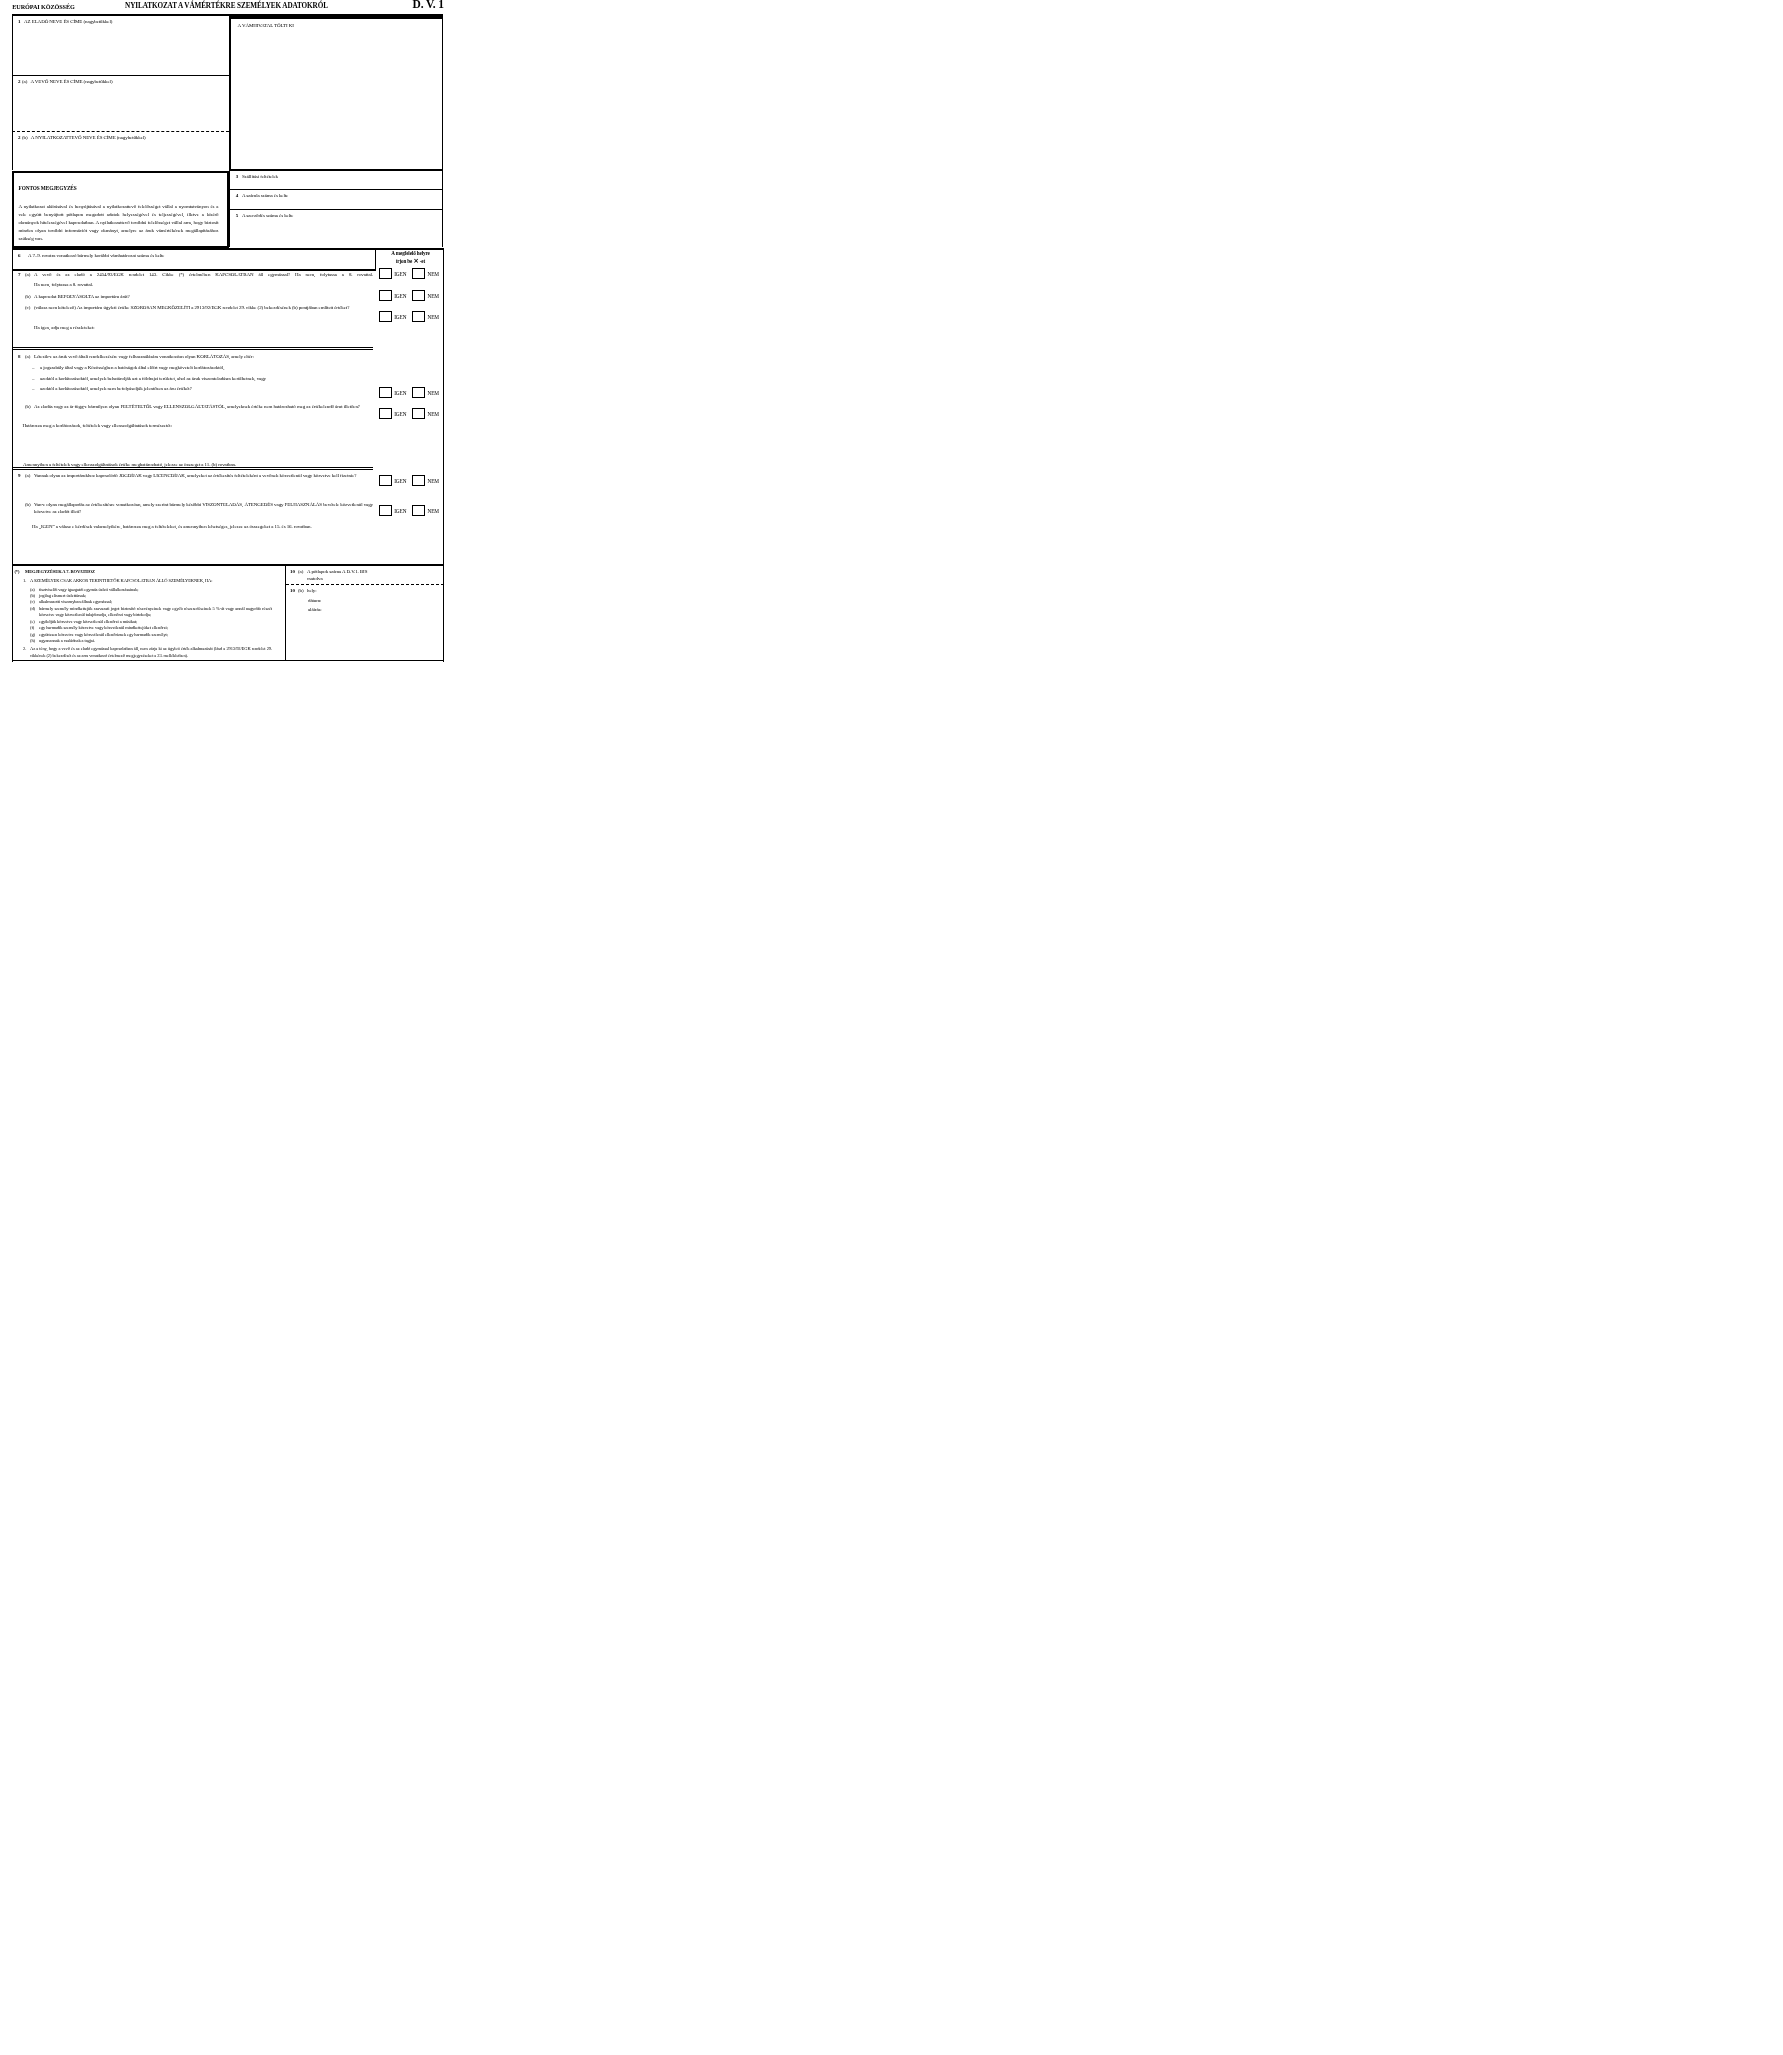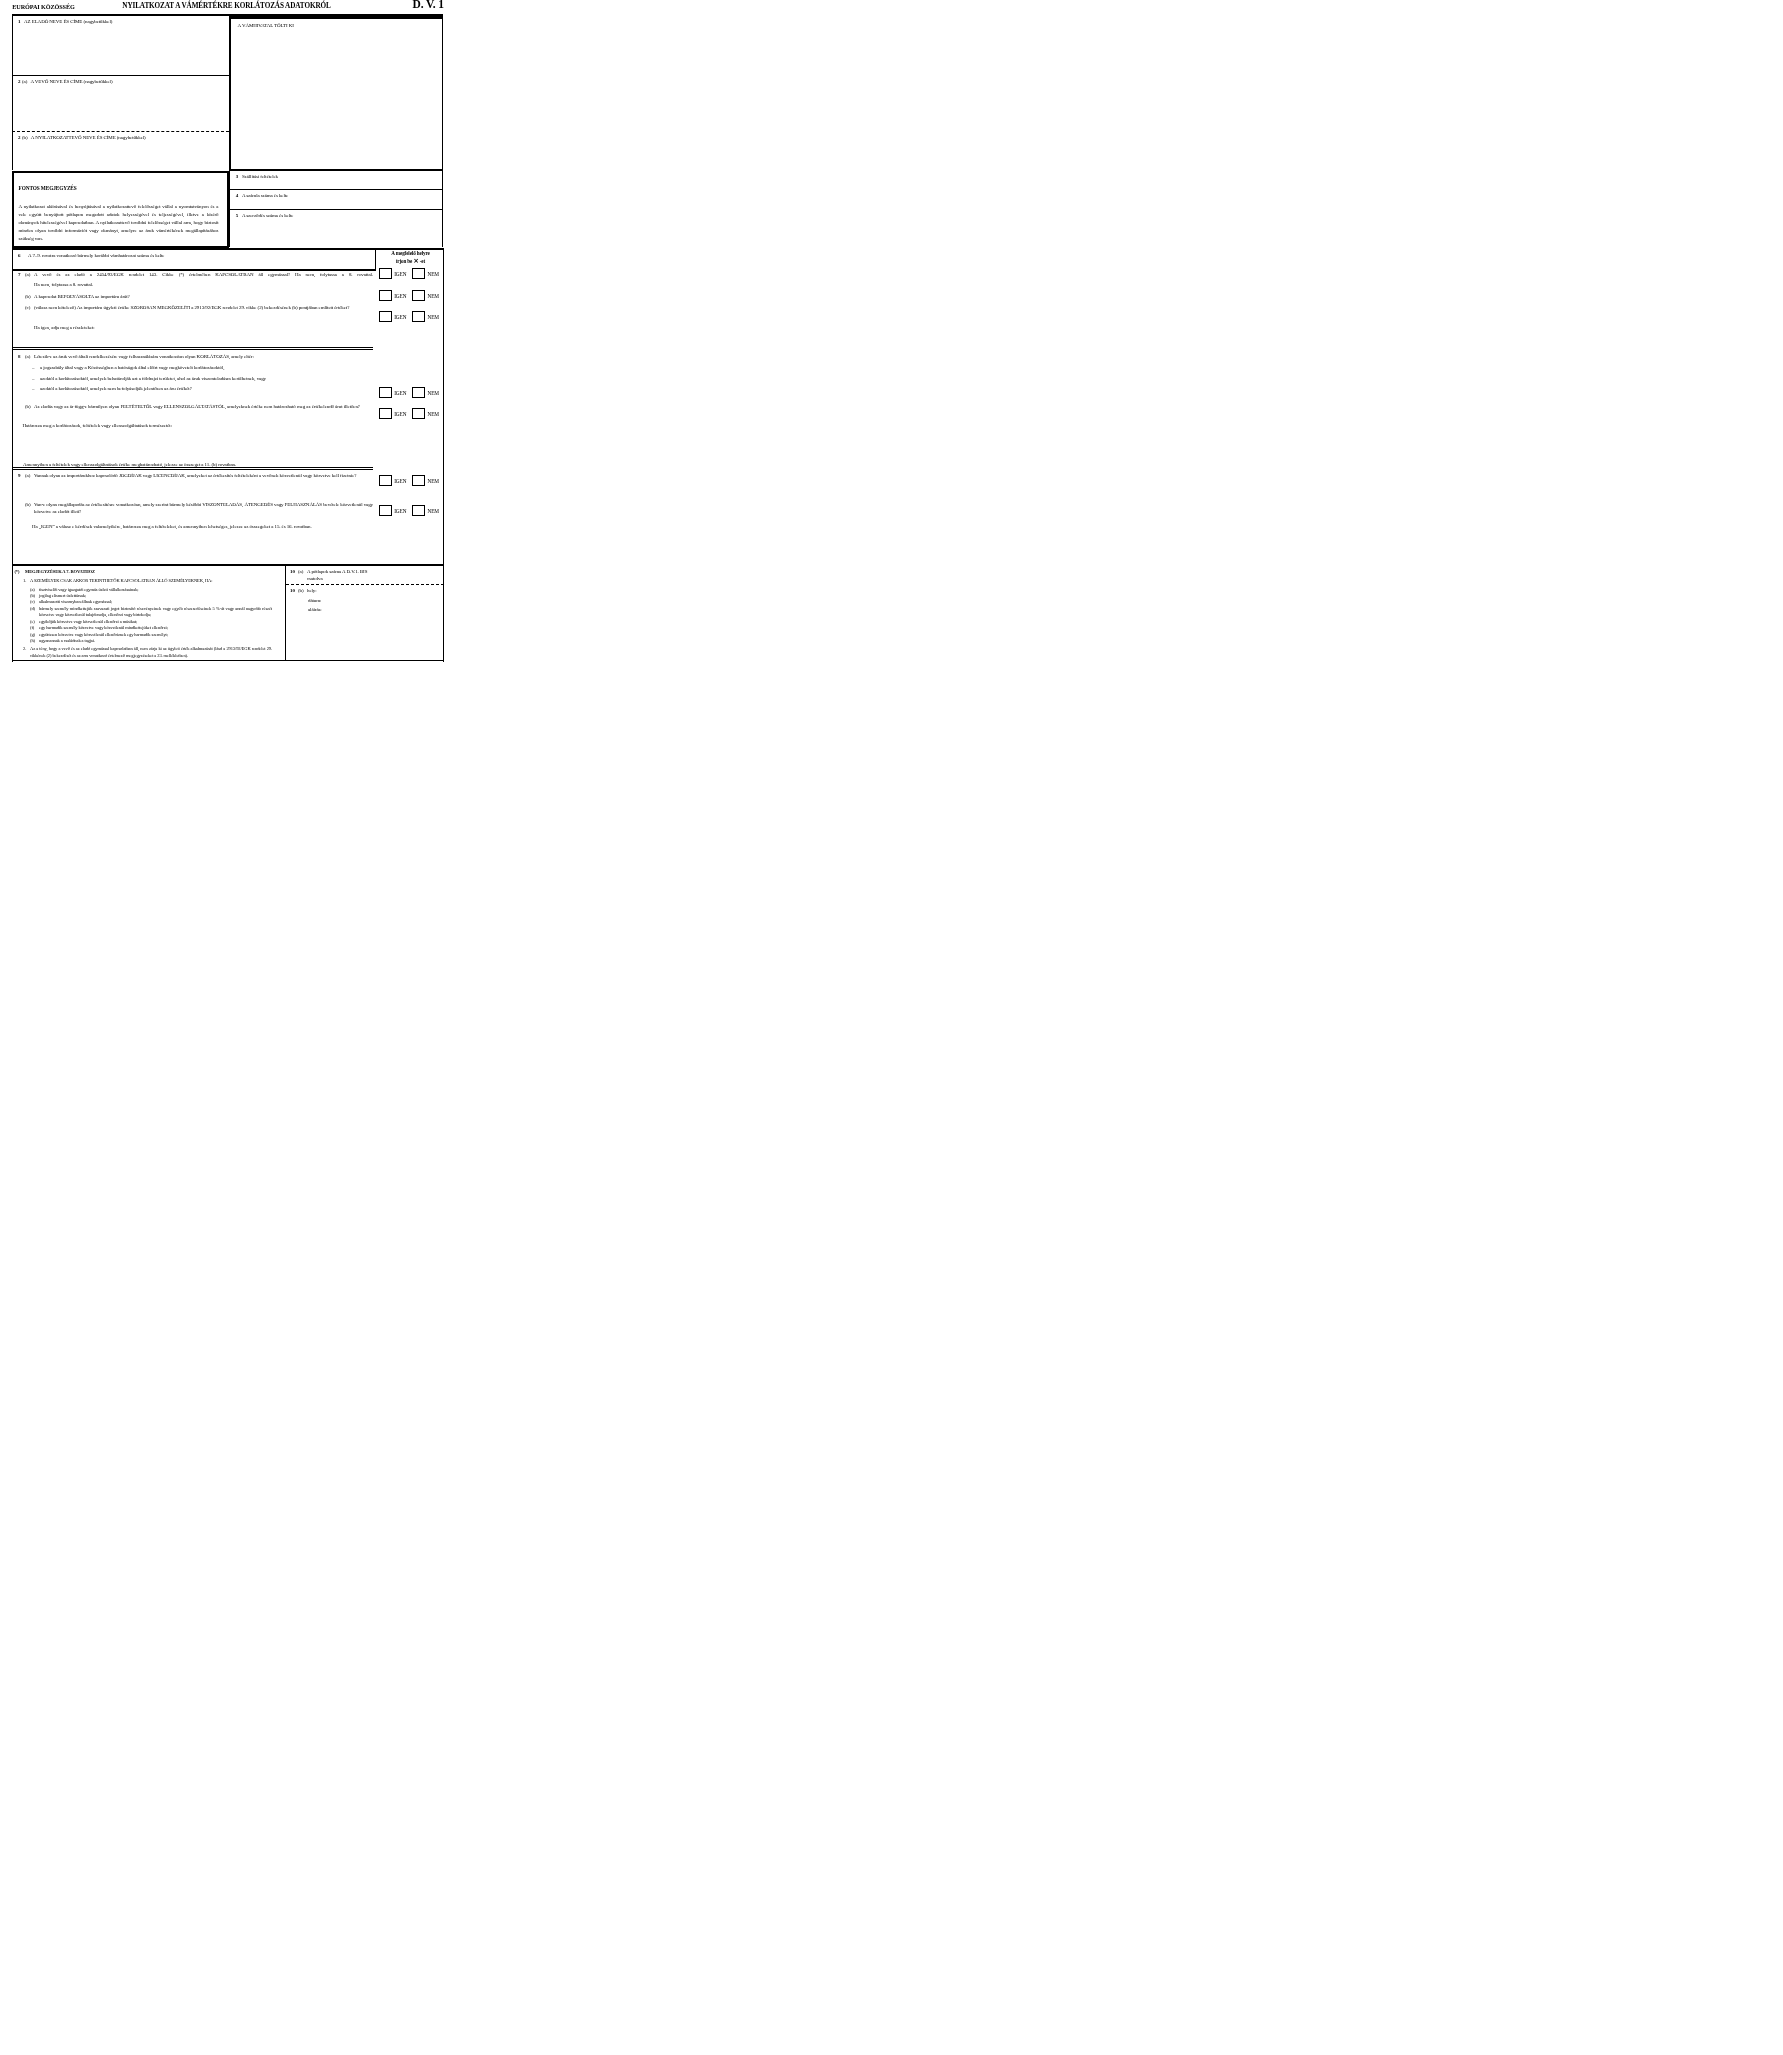--- a/index.html
+++ b/index.html
@@ -27,21 +27,21 @@
   .cross{font-size:6.2px;font-weight:bold;}
   .notes{font-size:4.5px;line-height:6.2px;}
   .fontos-body{position:absolute;left:18.5px;top:203px;width:200px;font-size:5px;line-height:8px;text-align:justify;}
 </style>
 </head>
 <body>
 
 <div class="page">
 
   <div class="hdr-left">EURÓPAI KÖZÖSSÉG</div>
-  <div class="hdr-title">NYILATKOZAT A VÁMÉRTÉKRE KORLÁTOZÁS ADATOKRÓL</div>
+  <div class="hdr-title">NYILATKOZAT A VÁMÉRTÉKRE SZEMÉLYEK ADATOKRÓL</div>
   <div class="hdr-code">D. V. 1</div>
 
   <div class="fieldbox" style="left:12px;top:14px;width:217px;height:62px;border:0.8px solid #000;border-top-width:2.1px;border-bottom-width:1.2px;border-right:none;">
     <div class="boxlabel">
       <span class="bnum">1</span><span>AZ ELADÓ NEVE ÉS CÍME (nagybetűkkel)</span>
     </div>
   </div>
 
   <div class="fieldbox" style="left:229px;top:14px;width:214px;height:157px;border-left:2.1px solid #000;border-top:5px solid #000;border-right:1.2px solid #000;border-bottom:2.1px solid #000;">
     <div class="boxlabel" style="padding-top:4.1px;padding-left:6.6px;">

